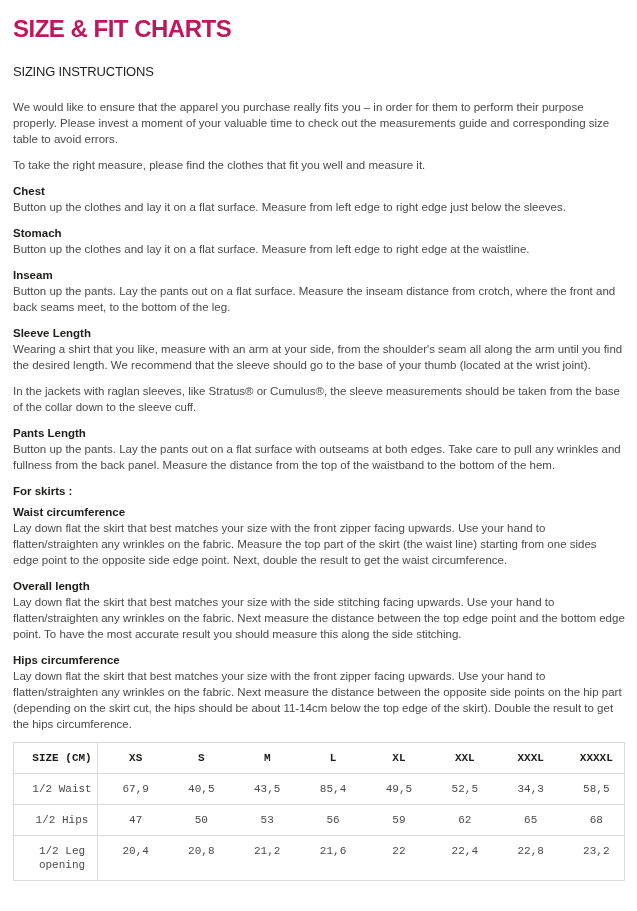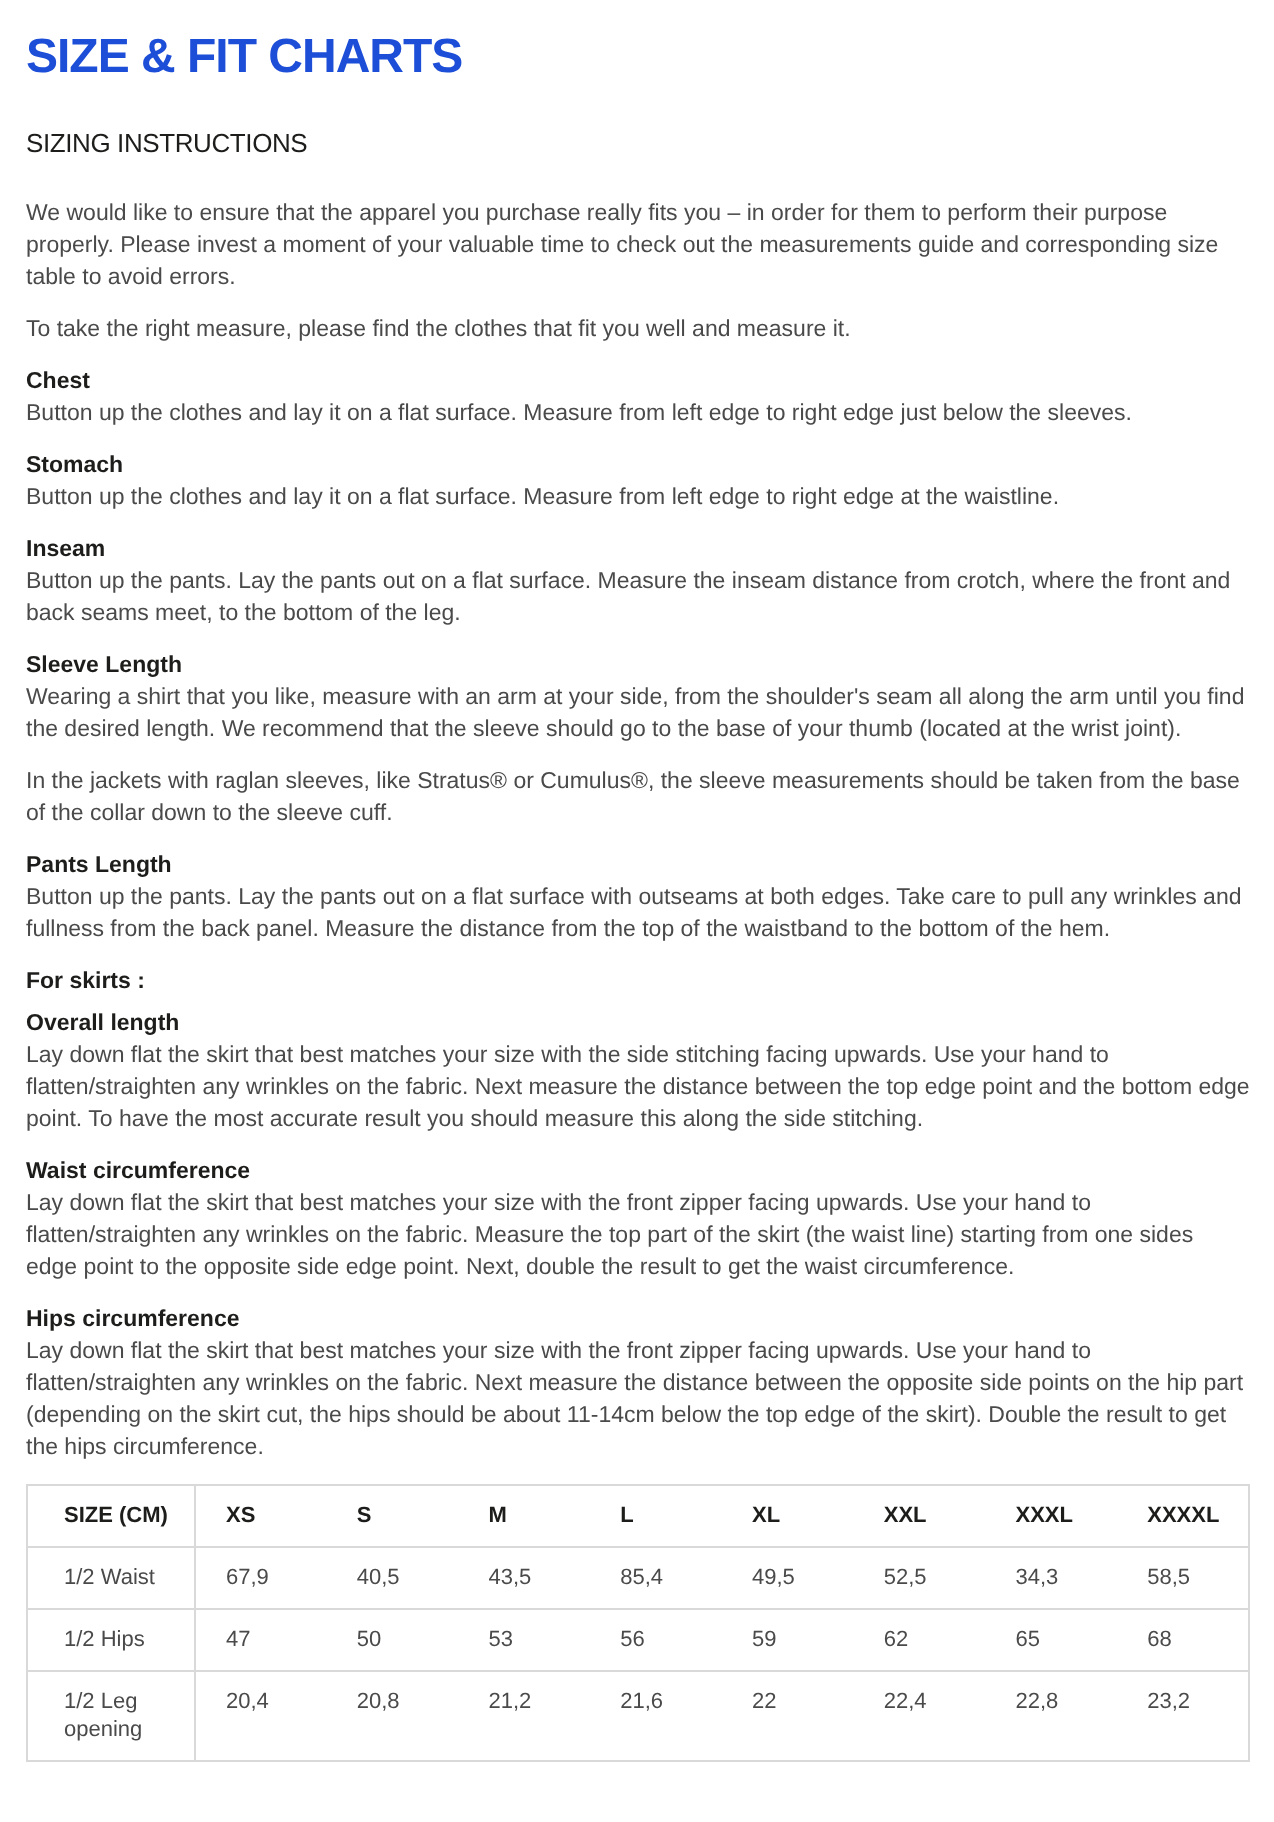--- a/index.html
+++ b/index.html
@@ -9,21 +9,21 @@
     padding:14px 12px 6px 13px;
     font-family:"Liberation Sans",sans-serif;
     color:#4a4a4a;
     background:#ffffff;
   }
   h1.page-title{
     margin:2px 0 24px;
     font-size:24px;
     line-height:1.05;
     font-weight:bold;
-    color:#1d4ed8;
+    color:#be185d;
     letter-spacing:-0.5px;
   }
   h2.sub-heading{
     margin:0 0 20px;
     font-size:13px;
     line-height:1.1;
     font-weight:normal;
     color:#1d1d1b;
     letter-spacing:-0.2px;
   }
@@ -49,26 +49,27 @@
   table.size-table{
     width:612px;
     border-collapse:collapse;
     table-layout:fixed;
     border:1px solid #d9d9d9;
   }
   table.size-table th,
   table.size-table td{
     font-size:11px;
     line-height:14px;
-    text-align:left;
+    text-align:center;
     vertical-align:top;
     padding:8px 5px 8px 15px;
     border-top:1px solid #d9d9d9;
     font-weight:normal;
     word-wrap:break-word;
+    font-family:Liberation Mono, monospace;
   }
   table.size-table thead th{
     font-weight:bold;
     color:#1d1d1b;
     border-top:none;
   }
   table.size-table .label-cell{
     border-right:1px solid #d9d9d9;
     padding-left:18px;
   }
@@ -106,26 +107,26 @@
         <p>In the jackets with raglan sleeves, like Stratus® or Cumulus®, the sleeve measurements should be taken from the base of the collar down to the sleeve cuff.</p>
       </div>
       <div class="section">
         <h3>Pants Length</h3>
         <p>Button up the pants. Lay the pants out on a flat surface with outseams at both edges. Take care to pull any wrinkles and fullness from the back panel. Measure the distance from the top of the waistband to the bottom of the hem.</p>
       </div>
       <div class="section">
         <h3>For skirts :</h3>
       </div>
       <div class="section">
+        <h3>Waist circumference</h3>
+        <p>Lay down flat the skirt that best matches your size with the front zipper facing upwards. Use your hand to flatten/straighten any wrinkles on the fabric. Measure the top part of the skirt (the waist line) starting from one sides edge point to the opposite side edge point. Next, double the result to get the waist circumference.</p>
+      </div>
+      <div class="section">
         <h3>Overall length</h3>
         <p>Lay down flat the skirt that best matches your size with the side stitching facing upwards. Use your hand to flatten/straighten any wrinkles on the fabric. Next measure the distance between the top edge point and the bottom edge point. To have the most accurate result you should measure this along the side stitching.</p>
-      </div>
-      <div class="section">
-        <h3>Waist circumference</h3>
-        <p>Lay down flat the skirt that best matches your size with the front zipper facing upwards. Use your hand to flatten/straighten any wrinkles on the fabric. Measure the top part of the skirt (the waist line) starting from one sides edge point to the opposite side edge point. Next, double the result to get the waist circumference.</p>
       </div>
       <div class="section">
         <h3>Hips circumference</h3>
         <p>Lay down flat the skirt that best matches your size with the front zipper facing upwards. Use your hand to flatten/straighten any wrinkles on the fabric. Next measure the distance between the opposite side points on the hip part (depending on the skirt cut, the hips should be about 11-14cm below the top edge of the skirt). Double the result to get the hips circumference.</p>
       </div>
     </div>
 
 
   <table class="size-table">
     <colgroup id="size-table-cols">

